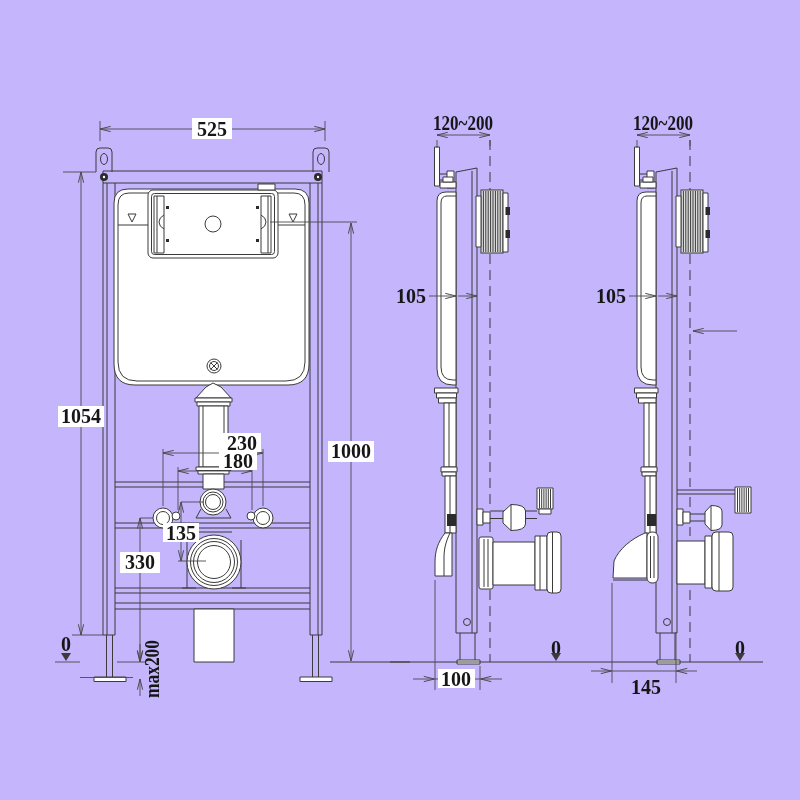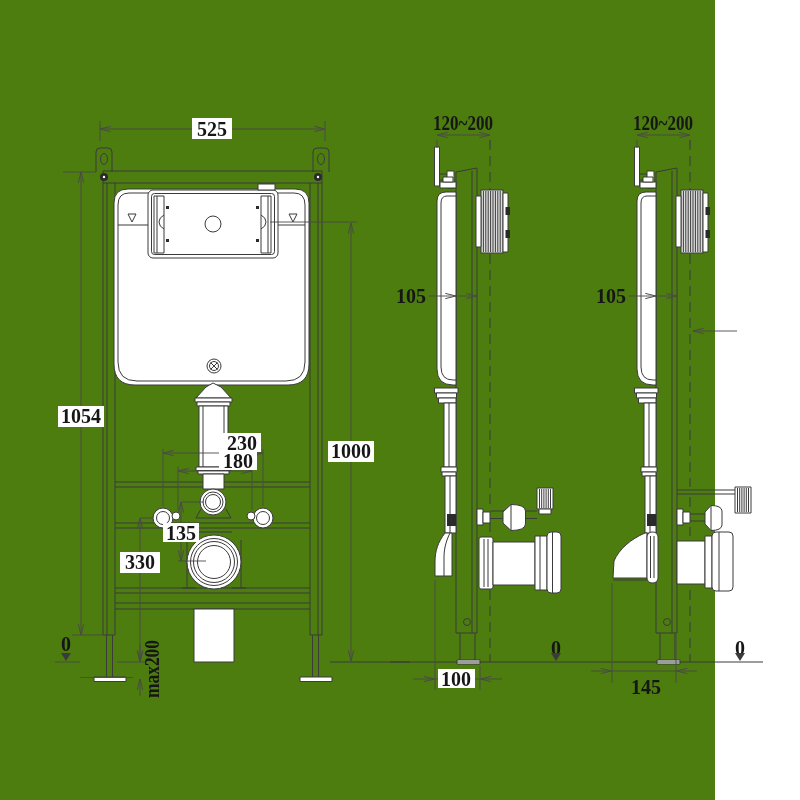--- a/index.html
+++ b/index.html
@@ -1,16 +1,16 @@
 <!DOCTYPE html>
 <html><head>
 <meta charset="utf-8">
 <style>
   html,body{margin:0;padding:0;background:#ffffff;}
-  .stage{width:715px;height:800px;position:relative;background:#4d7c0f;}
+  .stage{width:800px;height:800px;position:relative;background:#c4b5fd;}
   .ln{fill:none;stroke:#3b3b3b;stroke-width:1;stroke-linejoin:round;stroke-linecap:butt;}
   .wln{fill:#ffffff;stroke:#3b3b3b;stroke-width:1;stroke-linejoin:round;}
   .dim{fill:none;stroke:#4a4a4a;stroke-width:0.9;}
   .dash{stroke-dasharray:10 6;}
   .fillb{fill:#2b2b2b;stroke:none;}
   .tri{fill:#3b3b3b;stroke:none;}
   .bg{fill:#ffffff;stroke:none;}
   .txt{font-family:"Liberation Serif",serif;font-size:20px;font-weight:600;fill:#161616;text-anchor:middle;}
 </style>
 </head>

